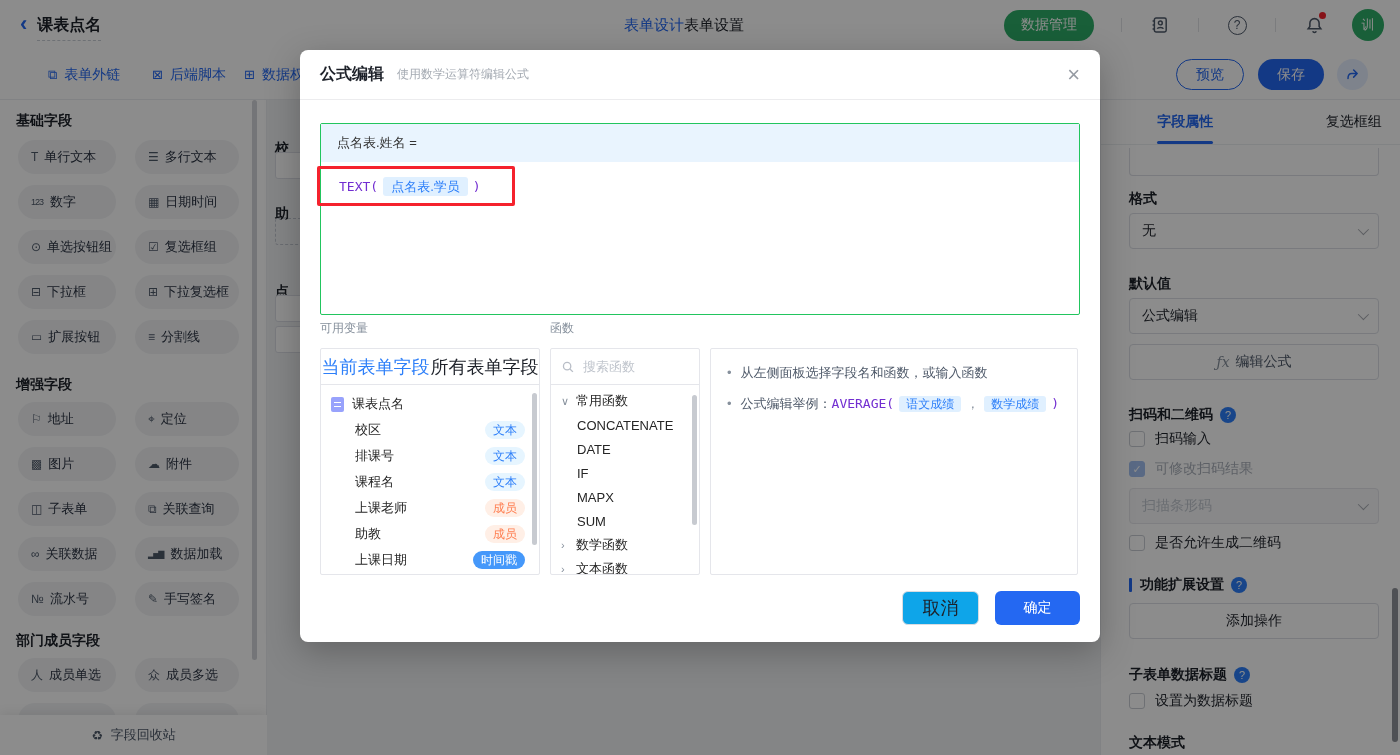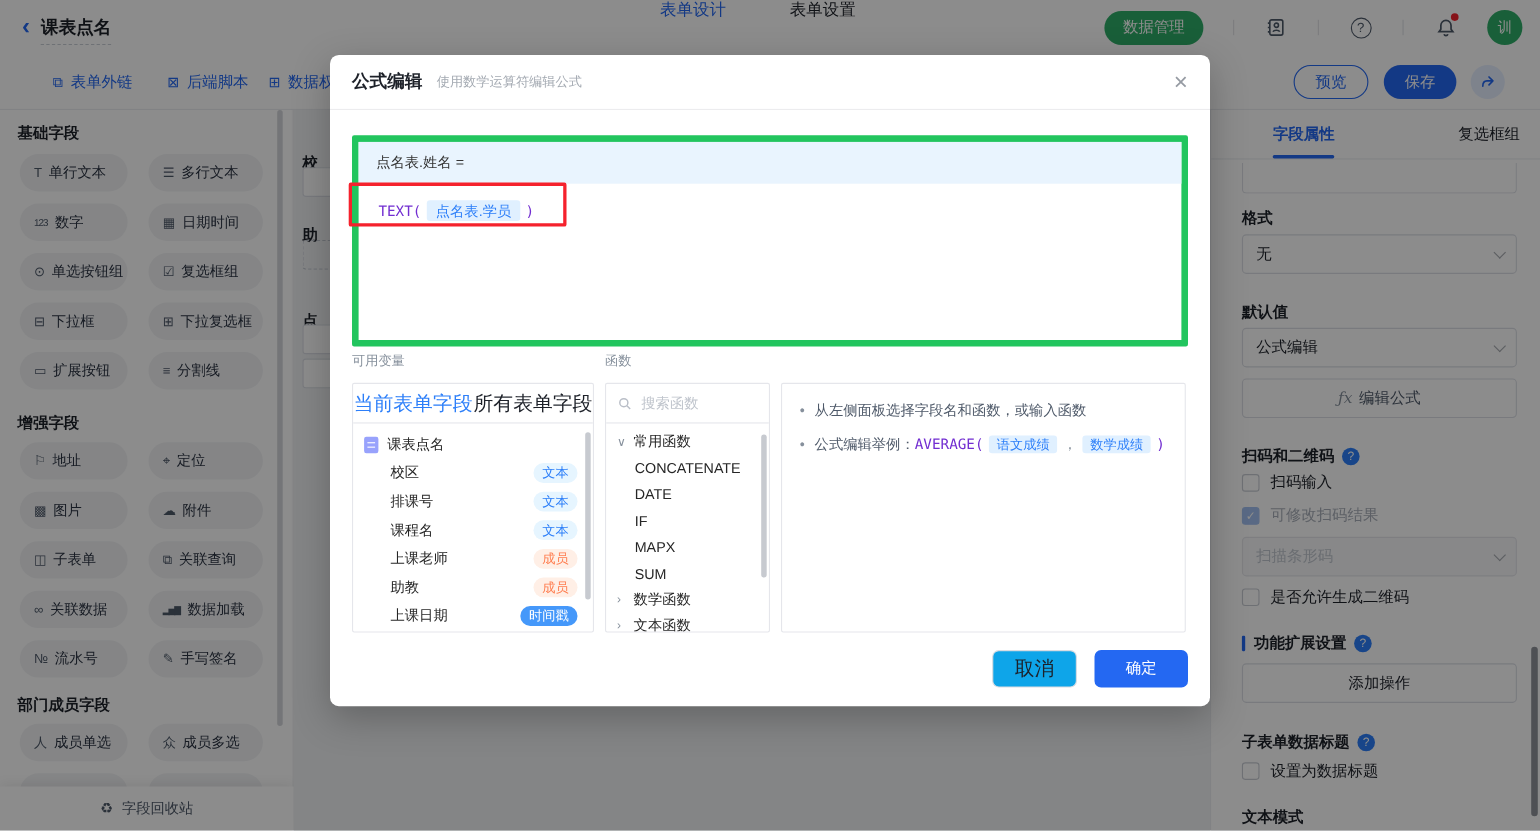--- a/index.html
+++ b/index.html
@@ -4,21 +4,21 @@
 <style>
   * { margin:0; padding:0; box-sizing:border-box; }
   html,body { width:1400px; height:755px; overflow:hidden; }
   body { position:relative; font-family:"Liberation Sans","DejaVu Sans",sans-serif; background:#f2f3f5; color:#1d2129; font-size:14px; }
 
   
   .app-header { position:absolute; left:0; top:0; width:1400px; height:50px; background:#fff; display:flex; align-items:center; }
   .back-ic { color:#2468f2; font-size:22px; font-weight:bold; margin:0 10px 2px 20px; cursor:pointer; }
   .hd-title { font-size:16px; font-weight:600; position:relative; }
   .hd-title .dash { position:absolute; left:0; right:0; bottom:-5px; border-bottom:1px dashed #c9ced6; }
-  .hd-tabs { position:absolute; left:600px; top:0; height:50px; display:flex; gap:58px; }
+  .hd-tabs { position:absolute; left:624px; top:0; height:50px; display:flex; align-items:center; }
   .hd-tab { font-size:15px; color:#1d2129; cursor:pointer; }
   .hd-tab.active { color:#2468f2; }
   .hd-right { position:absolute; right:16px; top:0; height:50px; display:flex; align-items:center; gap:27px; }
   .pill-green { background:#2fae68; color:#fff; border:none; height:31px; padding:0 17px; border-radius:16px; font-size:14px; cursor:pointer; }
   .v-div { width:1px; height:14px; background:#e0e2e6; }
   .hd-icon { width:22px; height:22px; display:flex; align-items:center; justify-content:center; cursor:pointer; position:relative; }
   .qmark { width:19px; height:19px; border:1.5px solid #4e5969; border-radius:50%; display:flex; align-items:center; justify-content:center; font-size:12px; color:#4e5969; }
   .red-dot { position:absolute; right:-1px; top:-2px; width:7px; height:7px; border-radius:50%; background:#f5222d; }
   .avatar { width:32px; height:32px; border-radius:50%; background:#2fae68; color:#fff; display:flex; align-items:center; justify-content:center; font-size:13px; cursor:pointer; }
 
@@ -62,21 +62,21 @@
   .page-scroll { position:absolute; left:1392px; top:588px; width:6px; height:154px; border-radius:3px; background:#8f9399; cursor:pointer; }
 
   
   .overlay { position:absolute; left:0; top:0; width:1400px; height:755px; background:rgba(0,0,0,.45); z-index:50; }
   .modal { position:absolute; left:300px; top:50px; width:800px; height:592px; background:#fff; border-radius:8px; box-shadow:0 10px 34px rgba(0,0,0,.25); z-index:60; }
   .m-titlebar { position:absolute; left:0; top:0; width:100%; height:50px; border-bottom:1px solid #ececee; display:flex; align-items:center; padding:0 20px; }
   .m-title { font-size:16px; font-weight:600; color:#1d2129; }
   .m-sub { font-size:12px; color:#a4aab2; margin-left:13px; }
   .m-close { margin-left:auto; font-size:22px; color:#969ba3; cursor:pointer; line-height:1; }
 
-  .f-box { position:absolute; left:20px; top:73px; width:760px; height:192px; border:6px solid #22c55e; border-radius:2px; background:#fff; }
+  .f-box { position:absolute; left:20px; top:73px; width:760px; height:192px; border:1px solid #22c55e; border-radius:2px; background:#fff; }
   .f-head { height:38px; background:#e9f4fe; display:flex; align-items:center; padding:0 16px; font-size:13px; color:#333; }
   .f-body { position:relative; height:152px; padding:16px 18px; font-size:13px; }
   .f-fn { font-family:"DejaVu Sans Mono","Liberation Mono",monospace; color:#722ed1; }
   .token { background:#e0f0ff; color:#2d7ff9; padding:2px 8px; border-radius:3px; margin:0 5px; font-size:13px; }
   .red-annot { position:absolute; left:17px; top:116px; width:198px; height:40px; border:3px solid #f5222d; border-radius:2px; z-index:5; pointer-events:none; }
 
   .m-seclabel { position:absolute; top:270px; font-size:12px; color:#86909c; }
   .panel { position:absolute; top:298px; height:227px; border:1px solid #e5e6eb; border-radius:2px; background:#fff; overflow:hidden; }
   .vars { left:20px; width:220px; }
   .fns { left:250px; width:150px; }

